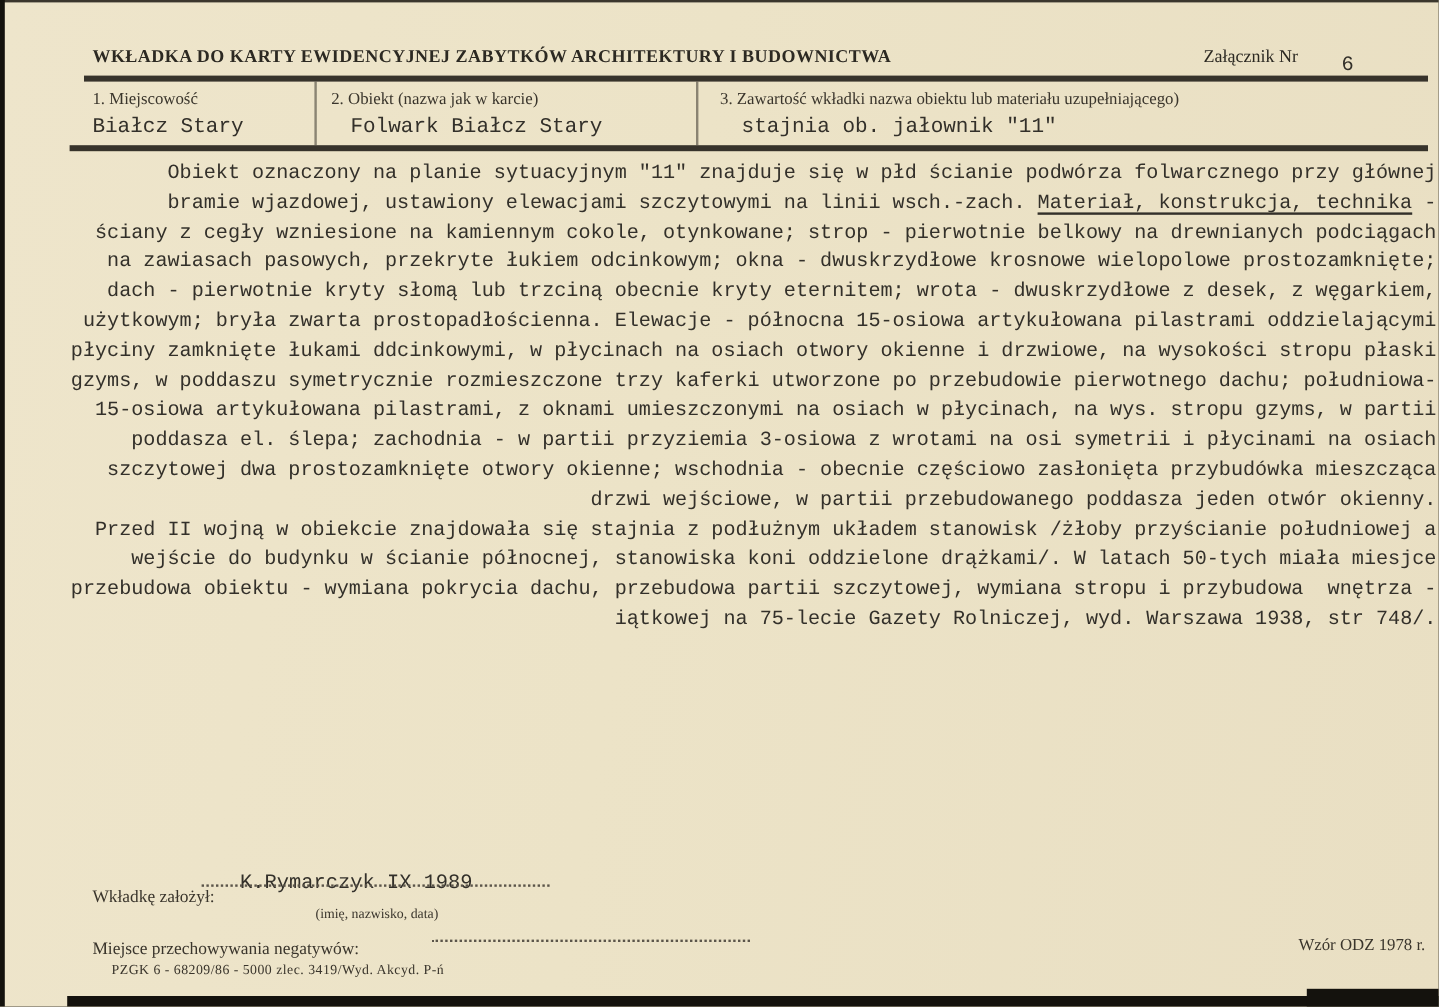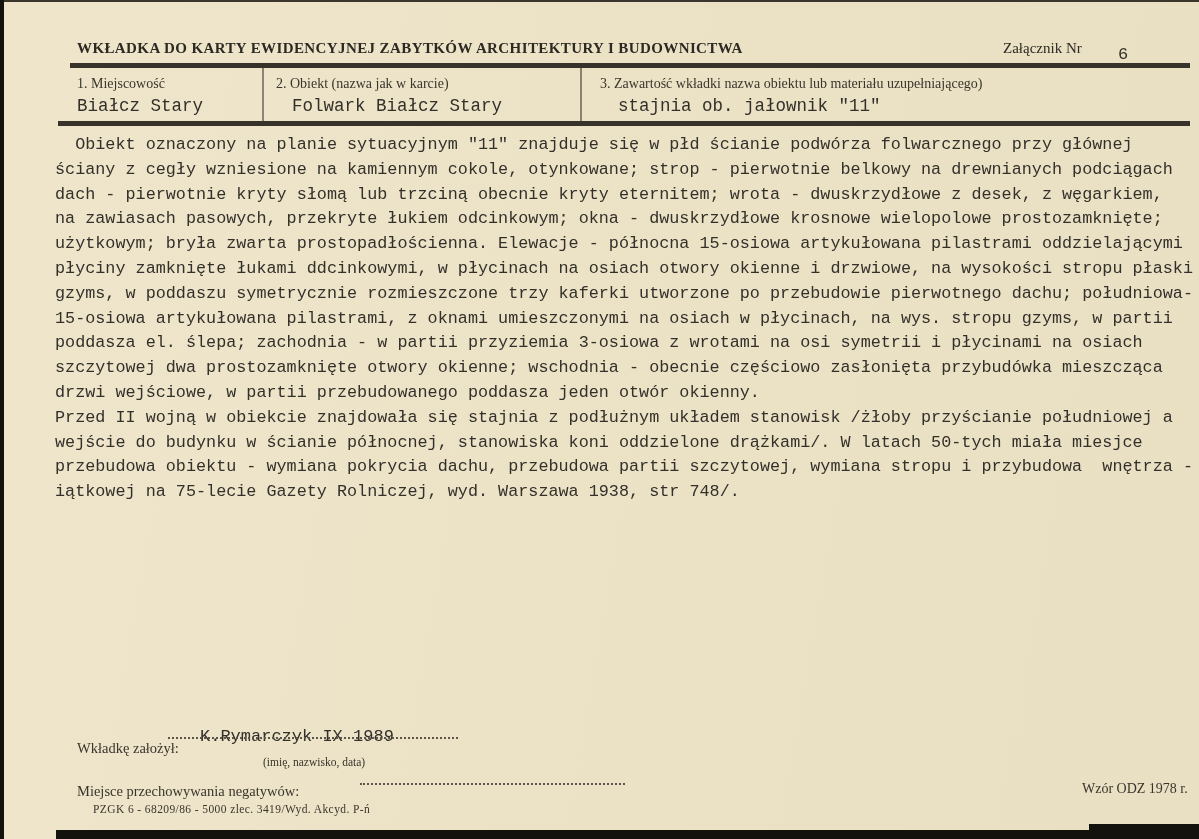--- a/index.html
+++ b/index.html
@@ -1,20 +1,21 @@
 <!DOCTYPE html>
 <html><head>
 <meta charset="utf-8">
 <style>
   html,body { margin:0; padding:0; background:#2b2822; }
   .page {
     position:relative; width:1199px; height:839px; overflow:hidden;
     background: linear-gradient(100deg, #eee5cb 0%, #ece3c7 45%, #e9dfc3 100%);
     color:#2f2b25;
     font-family:"Liberation Serif","DejaVu Serif",serif;
+    text-align:right;
   }
   .mono { font-family:"Liberation Mono","DejaVu Sans Mono",monospace; color:#33302a; }
   .abs { position:absolute; }
   
   .edge-left  { left:0; top:0; width:4px; height:839px; background:#14120d; }
   .edge-top   { left:0; top:0; width:1199px; height:2px; background:#1b1812; opacity:.85; }
   .edge-bottom{ left:56px; bottom:0; width:1143px; height:9px; background:#14120d; }
   .edge-bottom-right { right:0; bottom:0; width:110px; height:15px; background:#14120d; }
   
   .form-title { left:77px; top:40px; font-size:15px; font-weight:bold; letter-spacing:.4px; color:#2c2922; }
@@ -68,23 +69,24 @@
   <div class="abs f-label fl3">3. Zawartość wkładki nazwa obiektu lub materiału uzupełniającego)</div>
 
   <div class="abs f-value fv1 mono">Białcz Stary</div>
   <div class="abs f-value fv2 mono">Folwark Białcz Stary</div>
   <div class="abs f-value fv3 mono">stajnia ob. jałownik "11"</div>
 
   <div class="abs rule rule2"></div>
 
   <div class="abs body-text mono">
       <div class="line"><span>  Obiekt oznaczony na planie sytuacyjnym "11" znajduje się w płd ścianie podwórza folwarcznego przy głównej</span></div>
+      <div class="line"><span>bramie wjazdowej, ustawiony elewacjami szczytowymi na linii wsch.-zach. </span><span class="u">Materiał, konstrukcja, technika</span><span> -</span></div>
       <div class="line"><span>ściany z cegły wzniesione na kamiennym cokole, otynkowane; strop - pierwotnie belkowy na drewnianych podciągach</span></div>
+      <div class="line"><span>na zawiasach pasowych, przekryte łukiem odcinkowym; okna - dwuskrzydłowe krosnowe wielopolowe prostozamknięte;</span></div>
       <div class="line"><span>dach - pierwotnie kryty słomą lub trzciną obecnie kryty eternitem; wrota - dwuskrzydłowe z desek, z węgarkiem,</span></div>
-      <div class="line"><span>na zawiasach pasowych, przekryte łukiem odcinkowym; okna - dwuskrzydłowe krosnowe wielopolowe prostozamknięte;</span></div>
       <div class="line"><span>użytkowym; bryła zwarta prostopadłościenna. Elewacje - północna 15-osiowa artykułowana pilastrami oddzielającymi</span></div>
       <div class="line"><span>płyciny zamknięte łukami ddcinkowymi, w płycinach na osiach otwory okienne i drzwiowe, na wysokości stropu płaski</span></div>
       <div class="line"><span>gzyms, w poddaszu symetrycznie rozmieszczone trzy kaferki utworzone po przebudowie pierwotnego dachu; południowa-</span></div>
       <div class="line"><span>15-osiowa artykułowana pilastrami, z oknami umieszczonymi na osiach w płycinach, na wys. stropu gzyms, w partii</span></div>
       <div class="line"><span>poddasza el. ślepa; zachodnia - w partii przyziemia 3-osiowa z wrotami na osi symetrii i płycinami na osiach</span></div>
       <div class="line"><span>szczytowej dwa prostozamknięte otwory okienne; wschodnia - obecnie częściowo zasłonięta przybudówka mieszcząca</span></div>
       <div class="line"><span>drzwi wejściowe, w partii przebudowanego poddasza jeden otwór okienny.</span></div>
       <div class="line"><span>Przed II wojną w obiekcie znajdowała się stajnia z podłużnym układem stanowisk /żłoby przyścianie południowej a</span></div>
       <div class="line"><span>wejście do budynku w ścianie północnej, stanowiska koni oddzielone drążkami/. W latach 50-tych miała miesjce</span></div>
       <div class="line"><span>przebudowa obiektu - wymiana pokrycia dachu, przebudowa partii szczytowej, wymiana stropu i przybudowa  wnętrza -</span></div>

